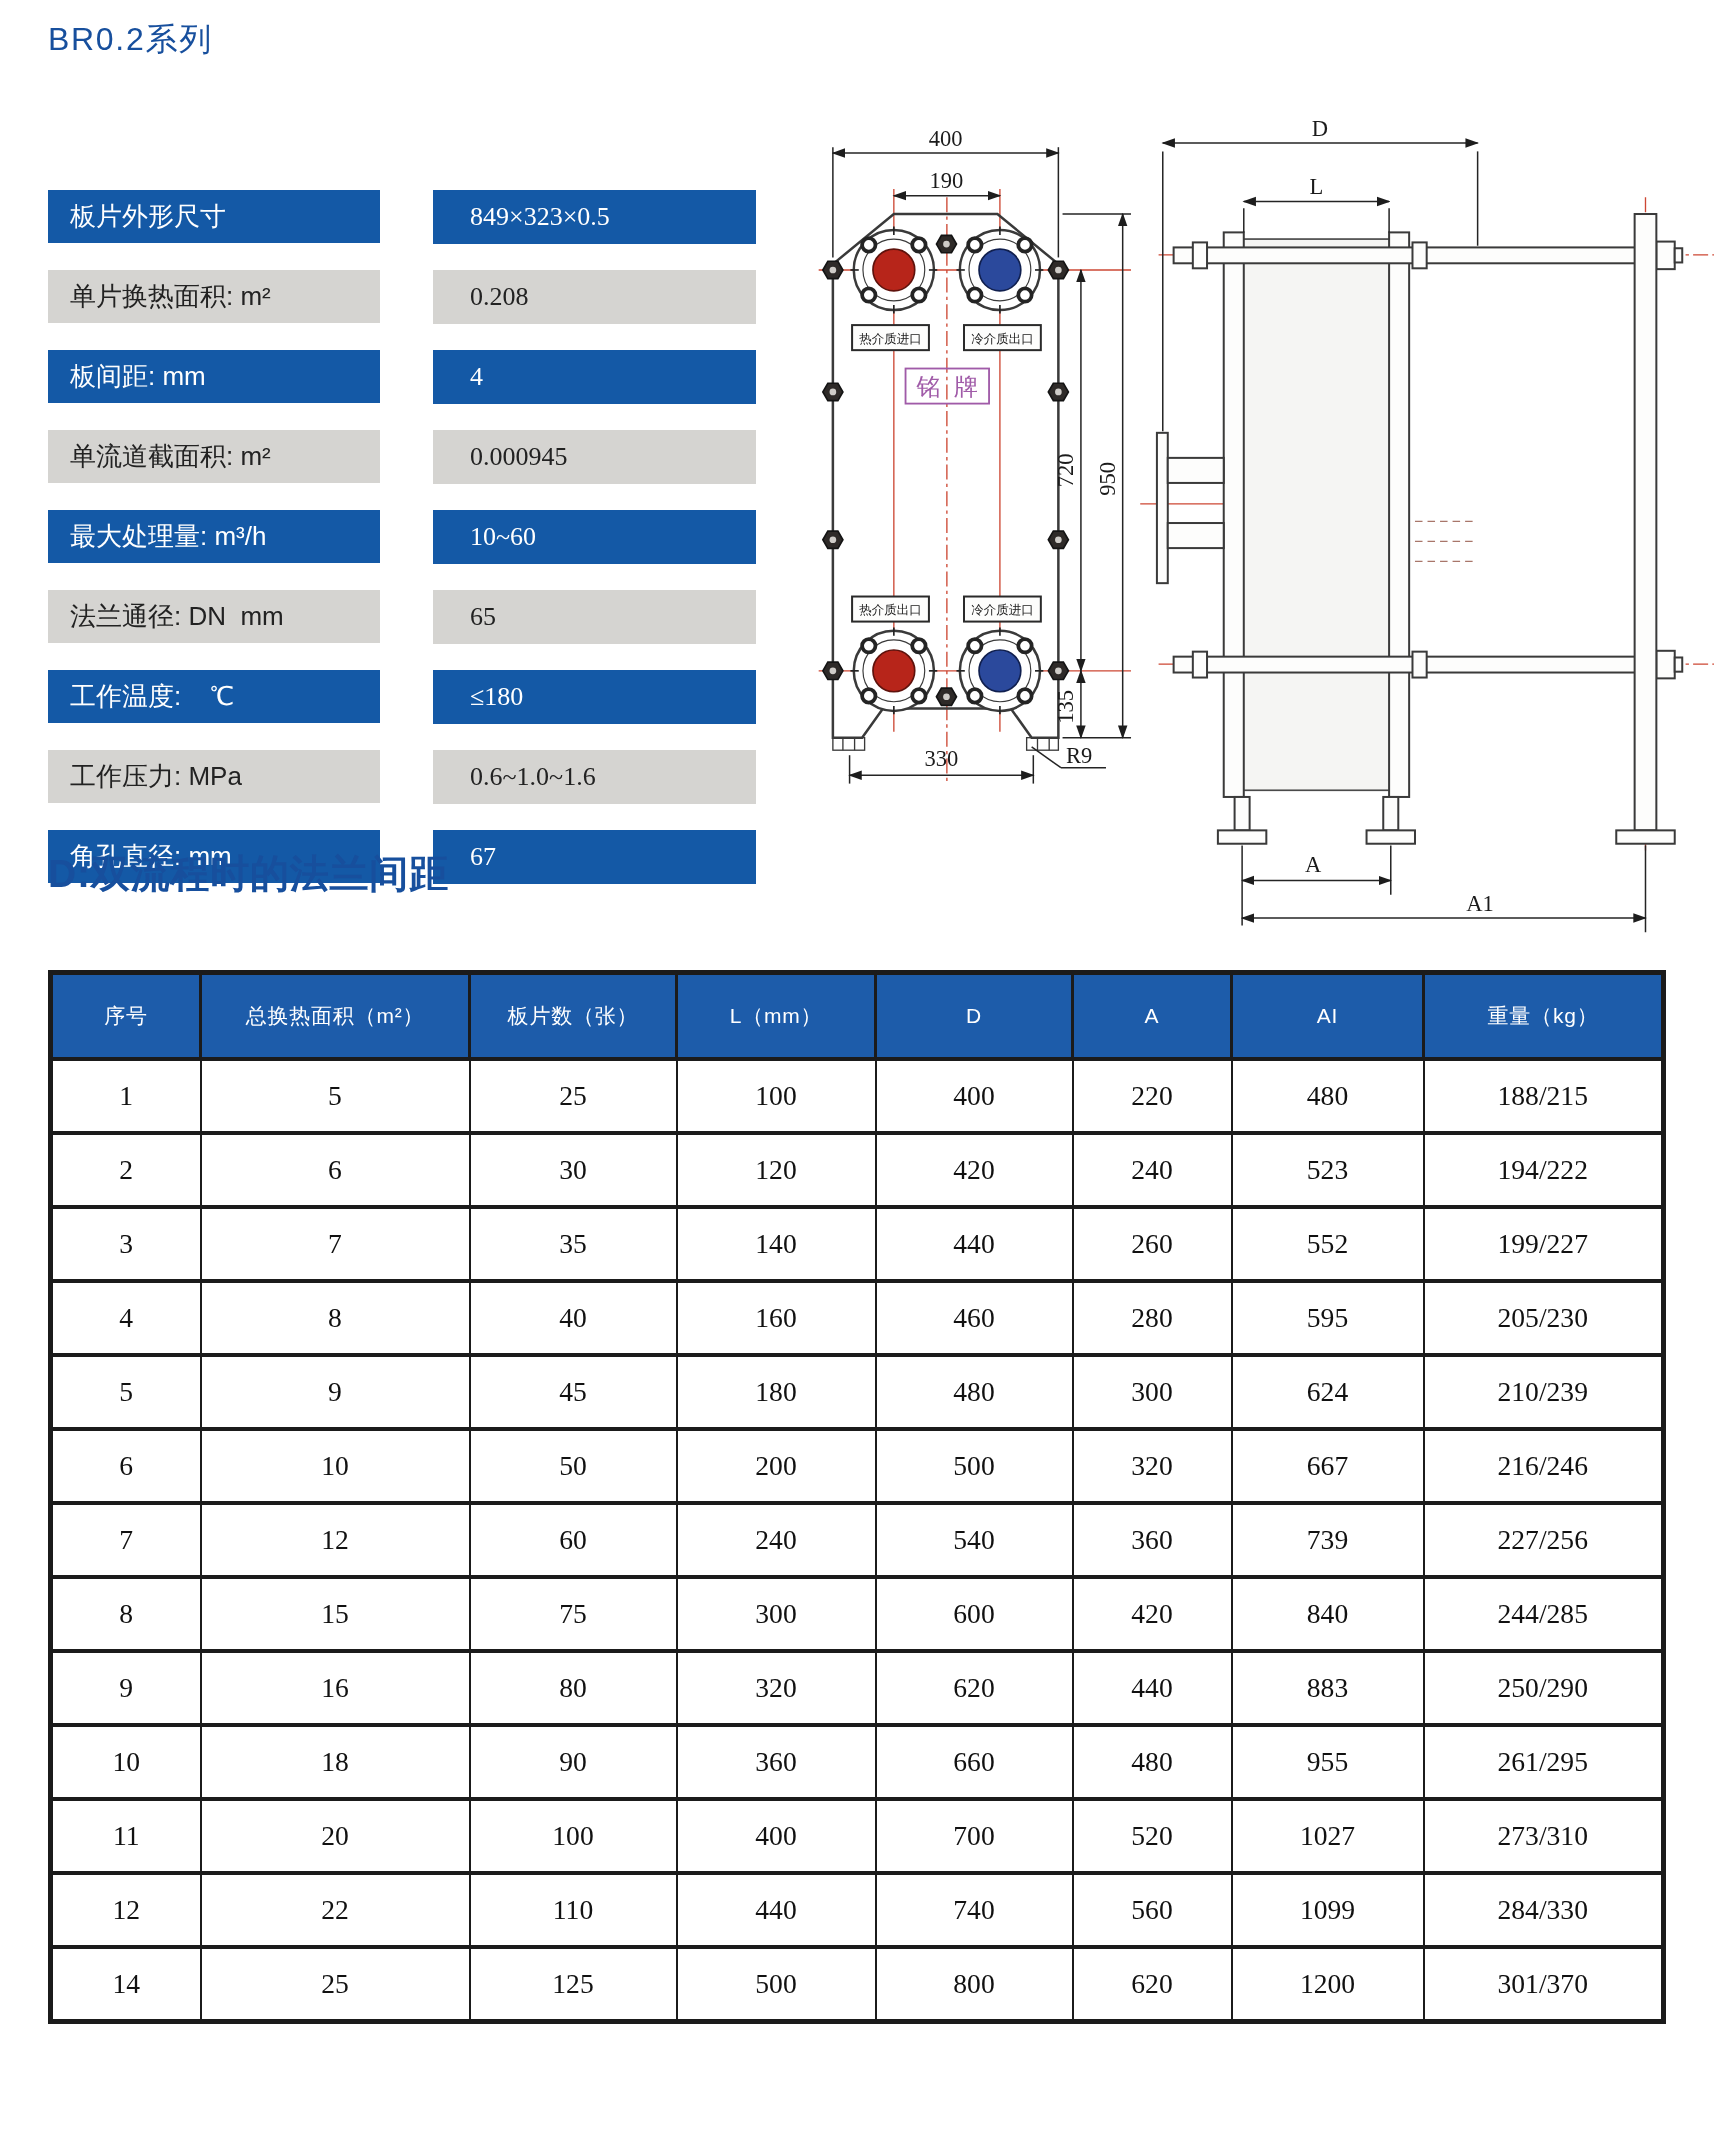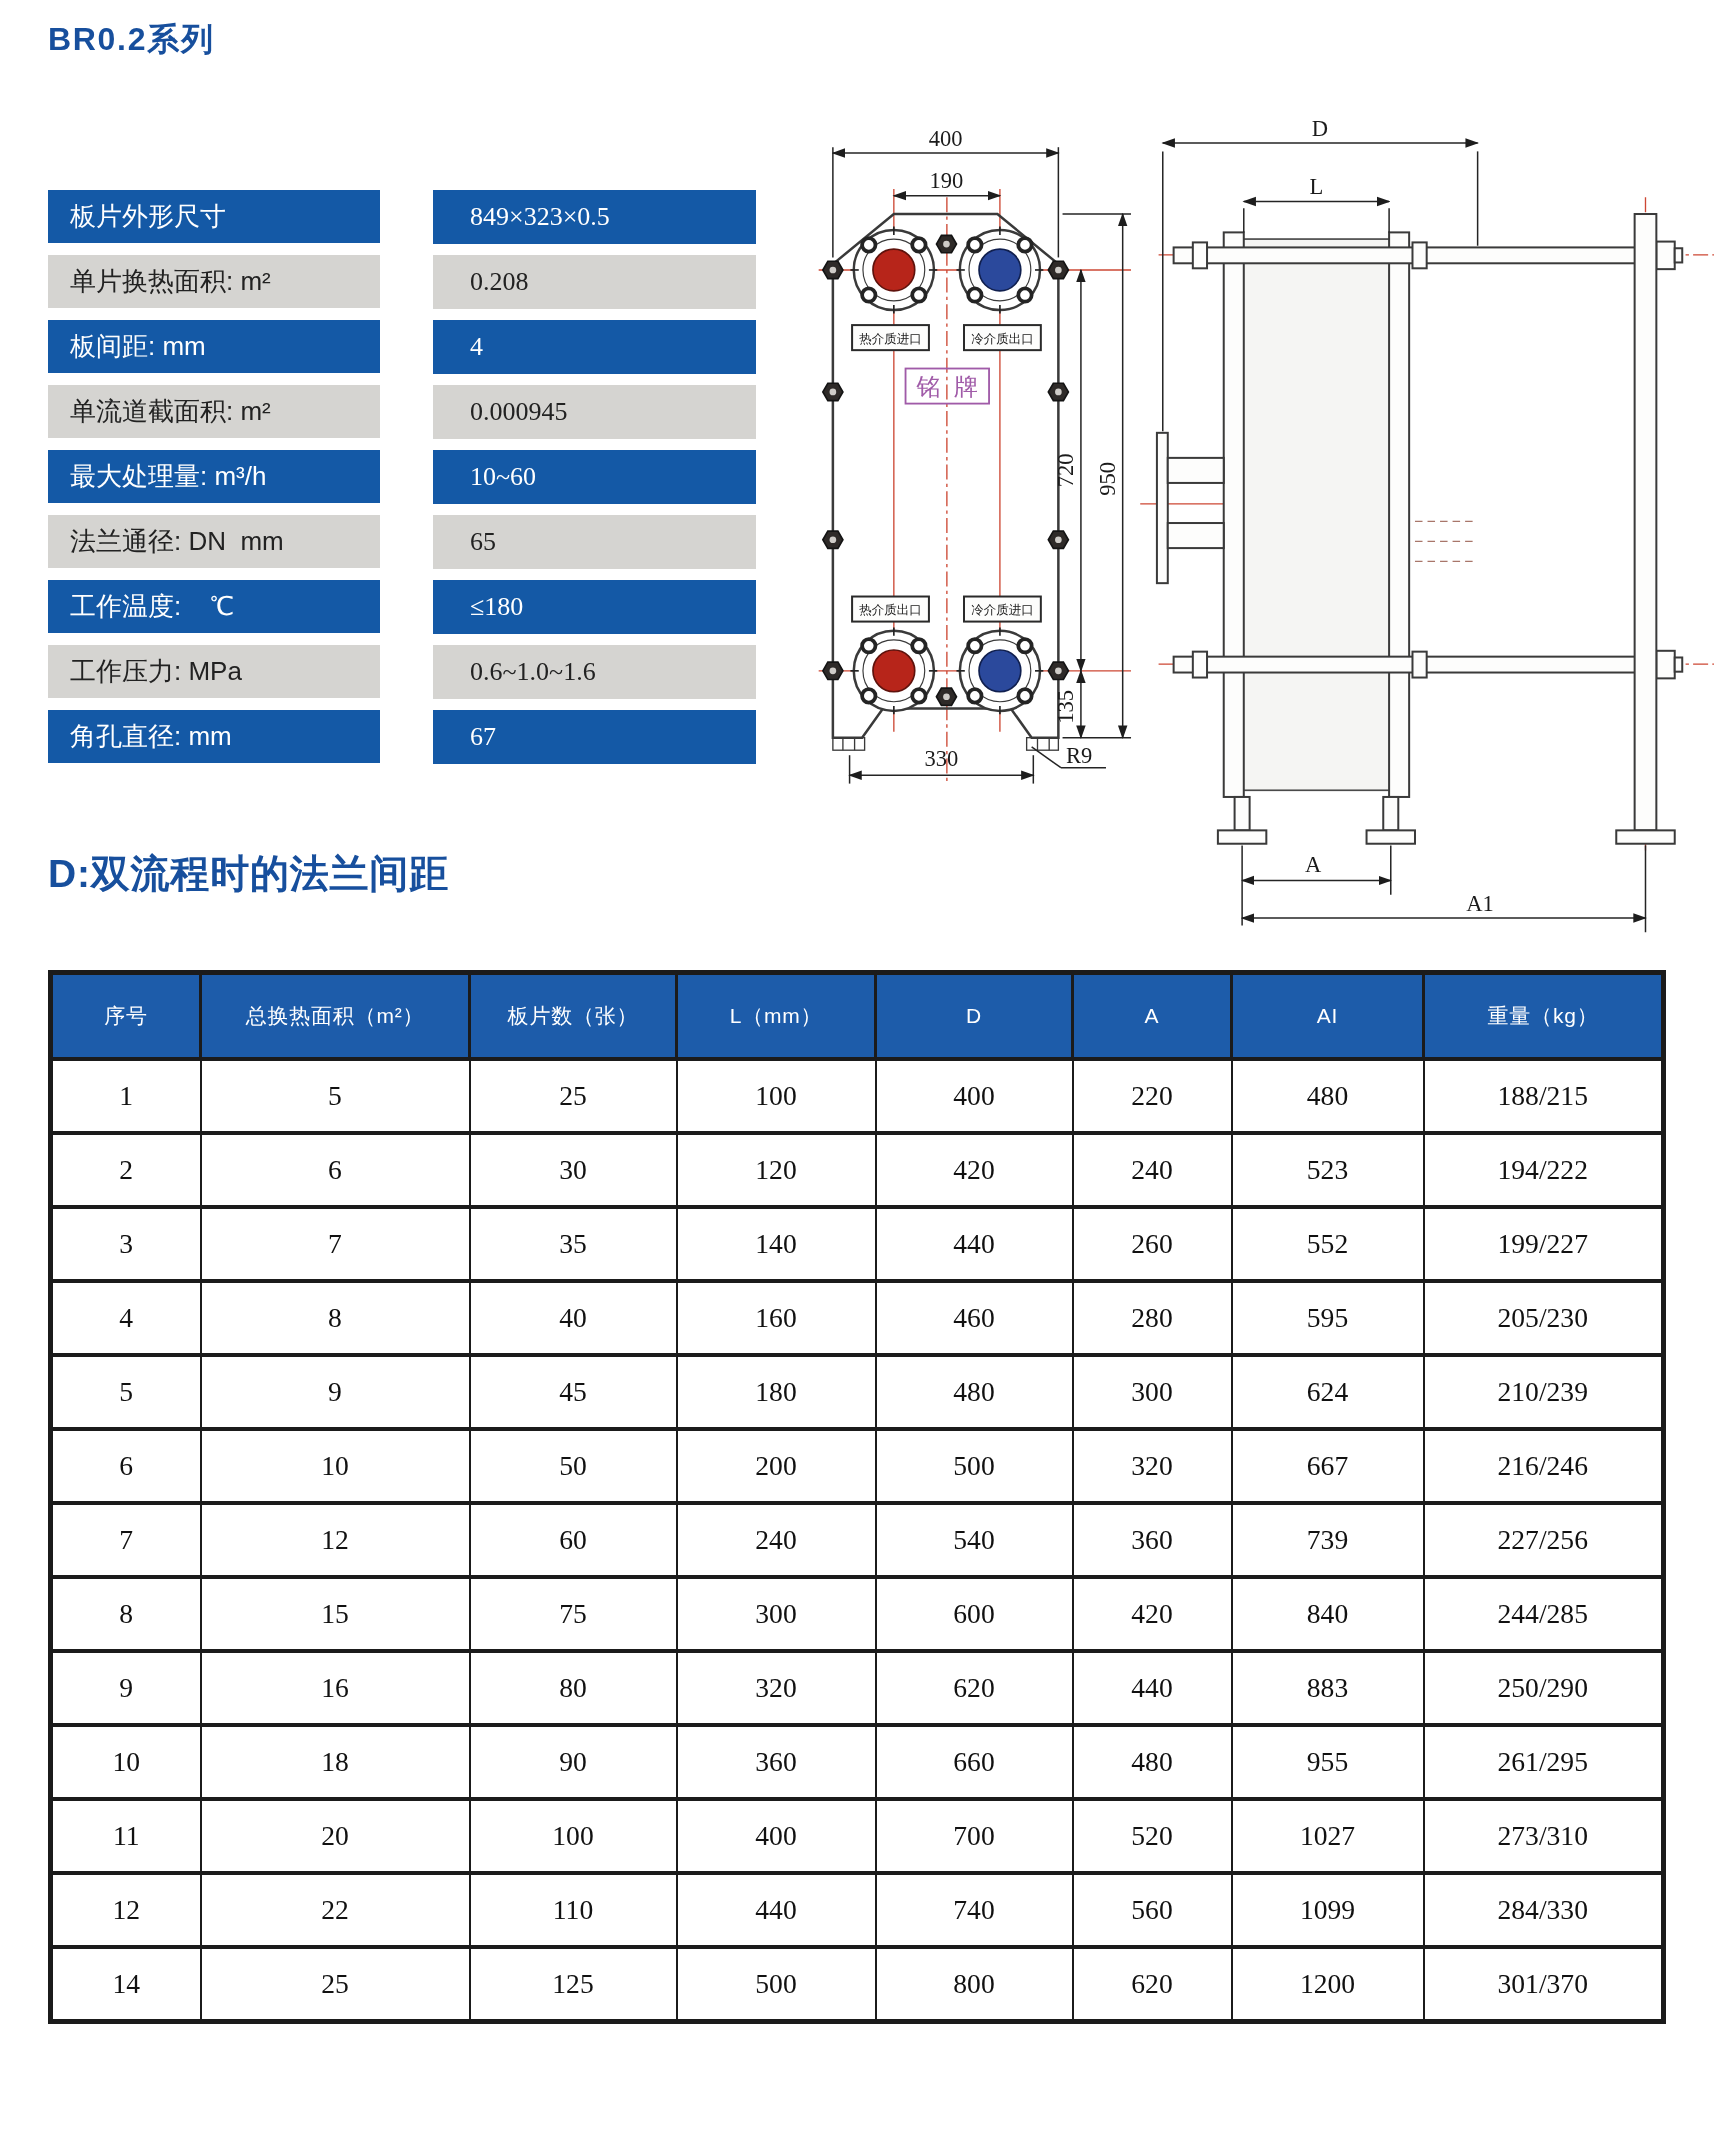--- a/index.html
+++ b/index.html
@@ -3,25 +3,25 @@
 <meta charset="utf-8">
 <style>
   :root{
     --title-blue:#174f9d; --row-blue:#1459a6; --header-blue:#1d5caa;
     --row-gray:#d5d4d1; --hot-port:#b7251a; --cold-port:#2b499c;
     --centerline:#cd4733; --nameplate:#a05ba8;
   }
   html,body{margin:0;padding:0;background:#fff;}
   body{width:1727px;height:2136px;position:relative;overflow:hidden;
        font-family:"Liberation Sans",sans-serif;color:#1b1b1b;}
-  .page-title{position:absolute;left:48px;top:18.4px;font-size:32px;font-weight:bold;
+  .page-title{position:absolute;left:48px;top:18.4px;font-size:32px;font-weight:normal;
        color:var(--title-blue);letter-spacing:1.7px;text-align:right;}
   
   .spec{position:absolute;left:48px;top:190px;width:718px;}
-  .spec-row{display:flex;margin-bottom:11px;}
+  .spec-row{display:flex;margin-bottom:26px;}
   .spec-label{width:332px;height:53px;padding-left:22px;box-sizing:border-box;
        display:flex;align-items:center;font-size:26px;white-space:pre;}
   .spec-value{width:323px;height:54px;margin-left:53px;padding-left:37px;box-sizing:border-box;
        display:flex;align-items:center;font-size:26px;font-family:"Liberation Serif",serif;}
   .spec-row.blue .spec-label,.spec-row.blue .spec-value{background:var(--row-blue);color:#fff;}
   .spec-row.gray .spec-label,.spec-row.gray .spec-value{background:var(--row-gray);color:#222;}
   
   .note{position:absolute;left:48px;top:847px;font-size:39px;font-weight:bold;
        color:var(--title-blue);letter-spacing:0.8px;}
   

